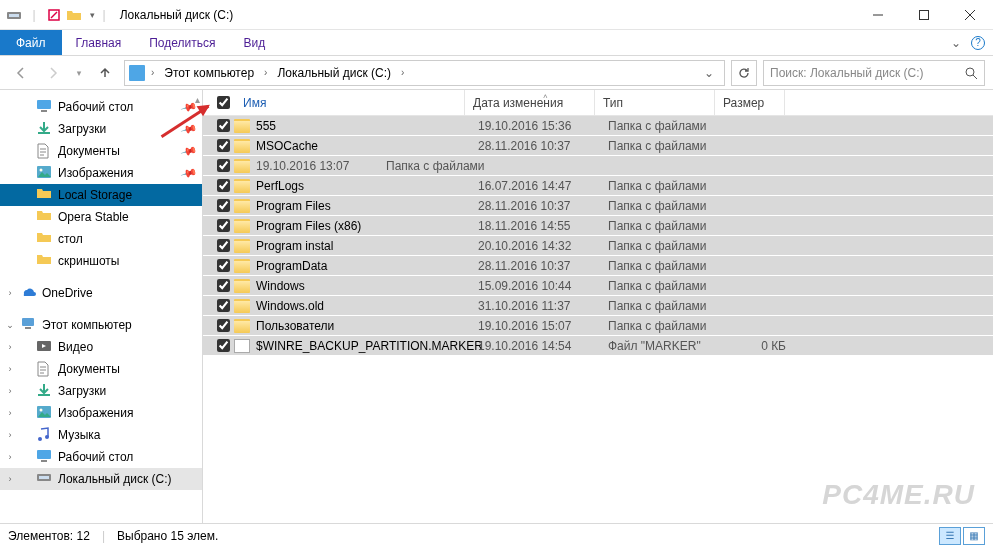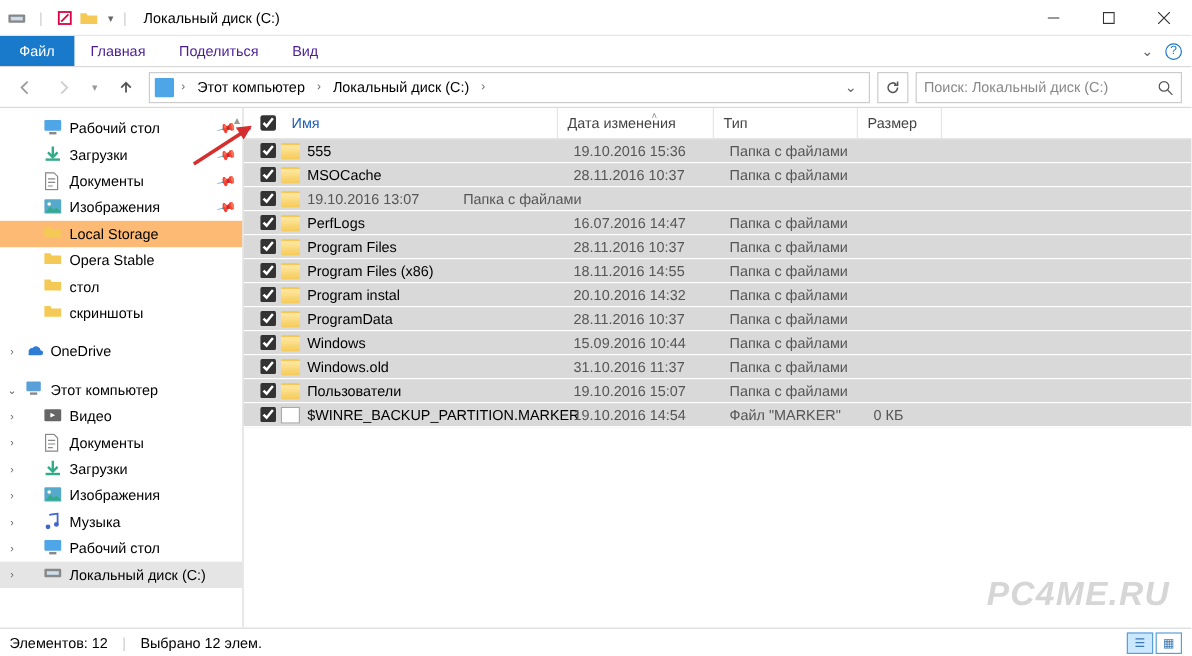--- a/index.html
+++ b/index.html
@@ -27,21 +27,21 @@
 .bc-drop { margin-left: auto; color: #666; padding: 0 6px; }
 .refresh-btn { width: 26px; height: 26px; border: 1px solid #ccc; display: flex; align-items: center; justify-content: center; color: #555; }
 .search-box { width: 222px; height: 26px; border: 1px solid #ccc; display: flex; align-items: center; padding: 0 6px; color: #888; gap: 24px; }
 .search-box .sicon { margin-left: auto; color: #555; }
 
 .main { display: flex; height: 433px; }
 .sidebar { width: 203px; border-right: 1px solid #d9d9d9; overflow-y: auto; padding-top: 6px; position: relative; }
 .sb-item { display: flex; align-items: center; height: 22px; padding: 0 6px 0 20px; gap: 6px; position: relative; }
 .sb-item.indent1 { padding-left: 36px; }
 .sb-item.indent2 { padding-left: 36px; }
-.sb-item.selected { background: #fdba74; }
+.sb-item.selected { background: #0369a1; }
 .sb-exp { position: absolute; left: 4px; width: 12px; color: #666; font-size: 9px; text-align: center; }
 .sb-icon { width: 16px; height: 16px; flex-shrink: 0; }
 .sb-pin { margin-left: auto; color: #666; font-size: 11px; transform: rotate(30deg); }
 .sb-sep { height: 10px; }
 .scroll-up { position: absolute; right: 2px; top: 4px; color: #999; font-size: 10px; }
 
 .content { flex: 1; position: relative; }
 .col-headers { height: 26px; display: flex; align-items: center; border-bottom: 1px solid #e5e5e5; padding-left: 14px; }
 .ch-check { width: 18px; display: flex; align-items: center; }
 .ch { padding: 0 8px; color: #1e5fb3; border-right: 1px solid #e5e5e5; height: 100%; display: flex; align-items: center; }
@@ -51,21 +51,21 @@
 .ch-size { width: 70px; color: #444; }
 .sort-ind { position: absolute; left: 340px; top: 2px; color: #888; font-size: 8px; }
 
 .file-list { }
 .file-row { height: 20px; display: flex; align-items: center; padding-left: 14px; background: #d9d9d9; border-bottom: 1px solid #fff; }
 .file-row input[type=checkbox] { margin-right: 4px; }
 .fr-icon { width: 16px; height: 14px; margin-right: 6px; }
 .fr-name { width: 222px; }
 .fr-date { width: 130px; color: #555; }
 .fr-type { width: 120px; color: #555; }
-.fr-size { width: 58px; color: #555; text-align: left; }
+.fr-size { width: 58px; color: #555; text-align: right; }
 
 .folder-ico { background: linear-gradient(#ffe9a6, #f5c955); border-radius: 1px; border-top: 2px solid #f5c955; }
 .file-ico { background: #fff; border: 1px solid #aaa; position: relative; }
 
 .statusbar { position: absolute; bottom: 0; left: 0; right: 0; height: 24px; border-top: 1px solid #d9d9d9; display: flex; align-items: center; padding: 0 8px; gap: 12px; background: #fff; }
 .statusbar .sep { color: #ccc; }
 .view-icons { margin-left: auto; display: flex; gap: 2px; }
 .view-btn { width: 22px; height: 18px; border: 1px solid #5aa0d8; display: flex; align-items: center; justify-content: center; font-size: 10px; color: #3a7ab5; }
 .view-btn.active { background: #cce8ff; }
 
@@ -462,18 +462,18 @@
       </div>
   </div>
 </div>
 
 <div class="arrow"></div>
 <div class="watermark">PC4ME.RU</div>
 
 <div class="statusbar">
   <span>Элементов: 12</span>
   <span class="sep">|</span>
-  <span>Выбрано 12 элем.</span>
+  <span>Выбрано 15 элем.</span>
   <div class="view-icons">
     <div class="view-btn active">☰</div>
     <div class="view-btn">▦</div>
   </div>
 </div>
 
 </body></html>

